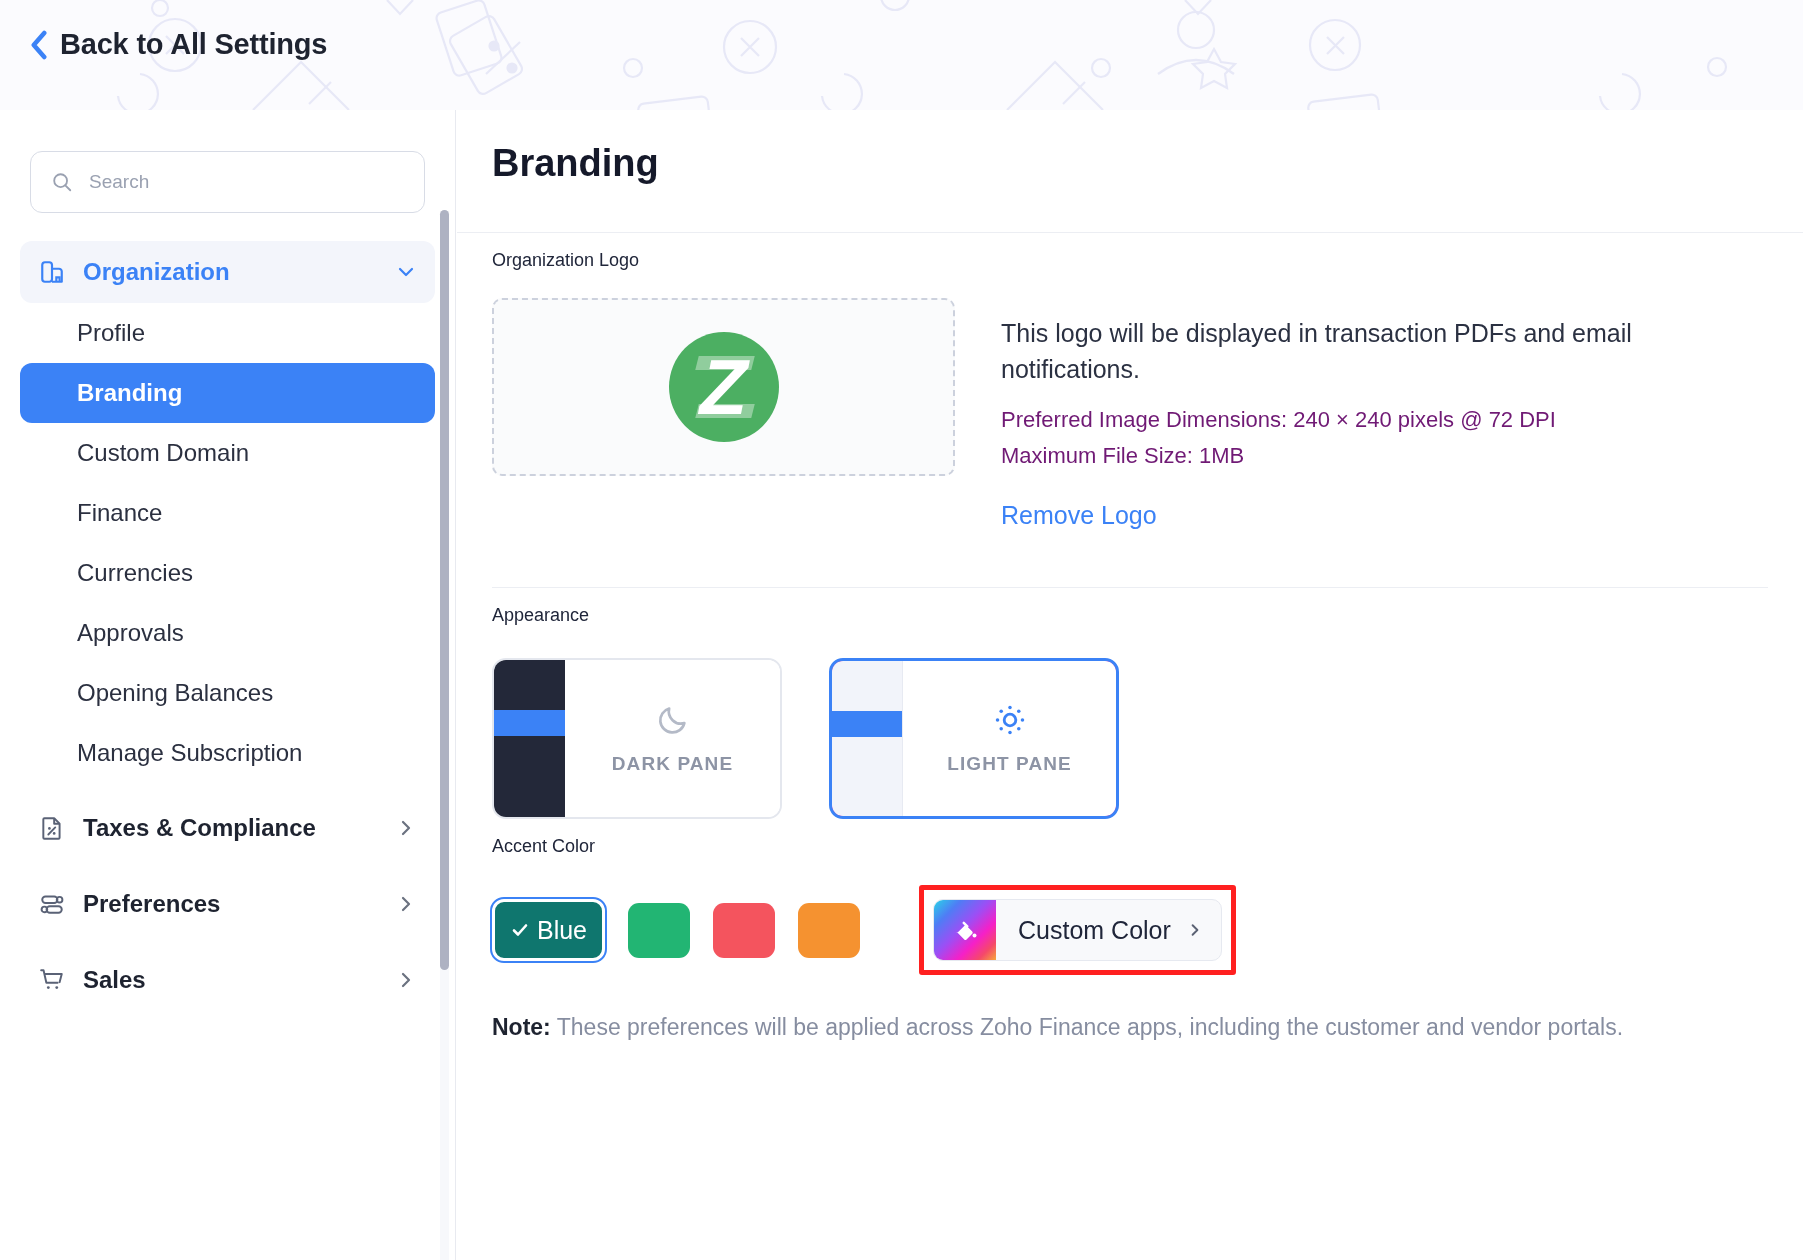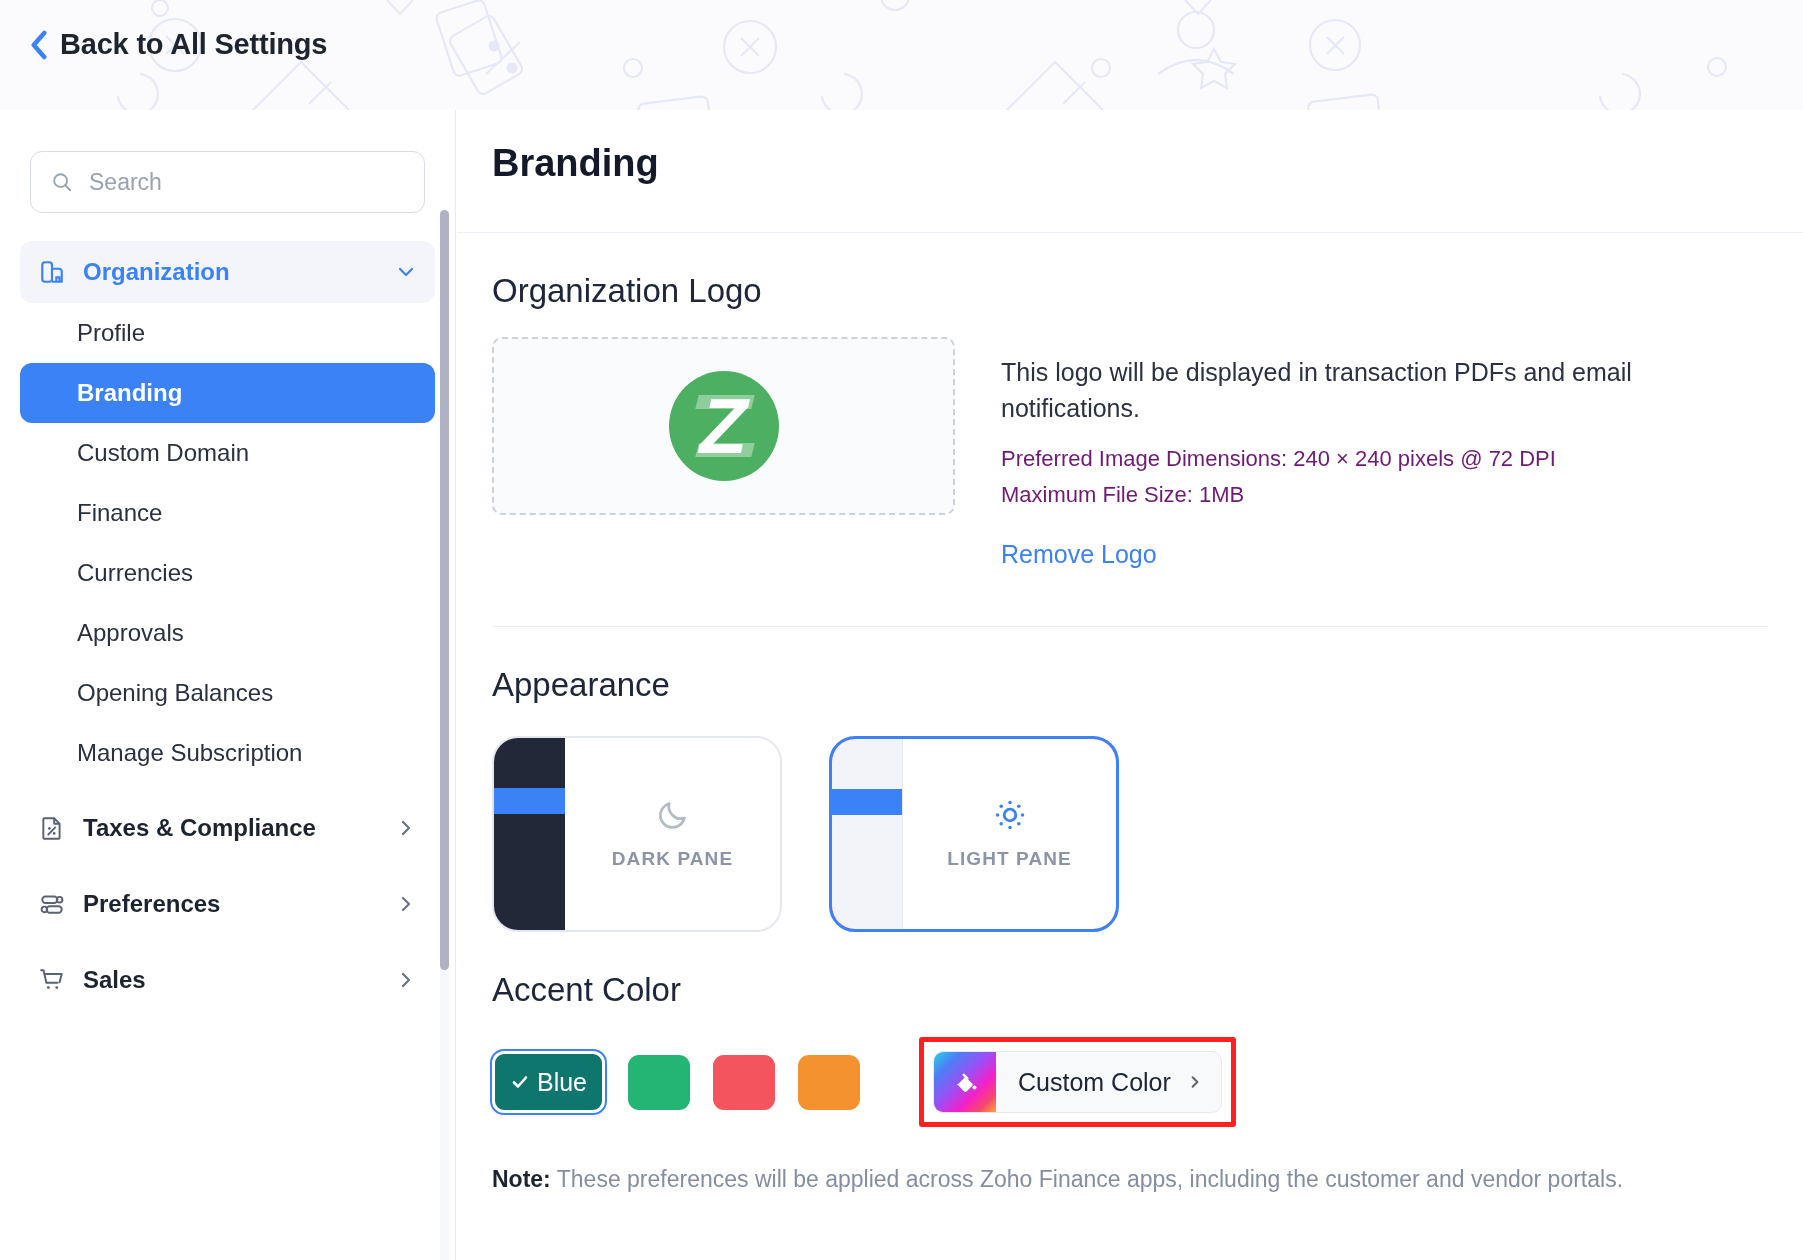--- a/index.html
+++ b/index.html
@@ -76,21 +76,21 @@
     display: flex;
     align-items: center;
     padding: 0 20px;
     gap: 16px;
     background: #fff;
   }
   .search-icon { width: 22px; height: 22px; color: #9aa1b1; flex: none; }
   .search-input {
     border: none;
     outline: none;
-    font-size: 23px;
+    font-size: 19px;
     color: #701a75;
     font-family: "Liberation Sans", sans-serif;
     width: 100%;
     background: transparent;
   }
   .search-input::placeholder { color: #9aa1b1; }
 
   .nav { margin-top: 28px; }
 
   .nav-group-head {
@@ -170,23 +170,23 @@
   }
   .hr-head {
     margin-top: 47px;
     height: 1px;
     background: #eceef3;
   }
 
   .section { padding: 0 35px; }
 
   .section-title {
-    font-size: 33px;
+    font-size: 18px;
     color: #20263a;
-    margin-top: 39px;
+    margin-top: 17px;
   }
 
   .logo-row {
     display: flex;
     margin-top: 27px;
     gap: 46px;
   }
   .logo-box {
     width: 463px;
     height: 178px;
@@ -259,22 +259,22 @@
     margin: 57px 35px 0 35px;
     height: 1px;
     background: #eceef3;
   }
 
   
   .panes { display: flex; gap: 47px; margin-top: 32px; }
 
   .pane {
     width: 290px;
-    height: 196px;
-    border-radius: 26px;
+    height: 161px;
+    border-radius: 14px;
     background: #ffffff;
     display: flex;
     overflow: hidden;
     cursor: pointer;
     position: relative;
   }
   .pane.unselected { border: 2px solid #e4e7ee; }
   .pane.selected {
     border: 3px solid #3b82f6;
     background: #a21caf;

